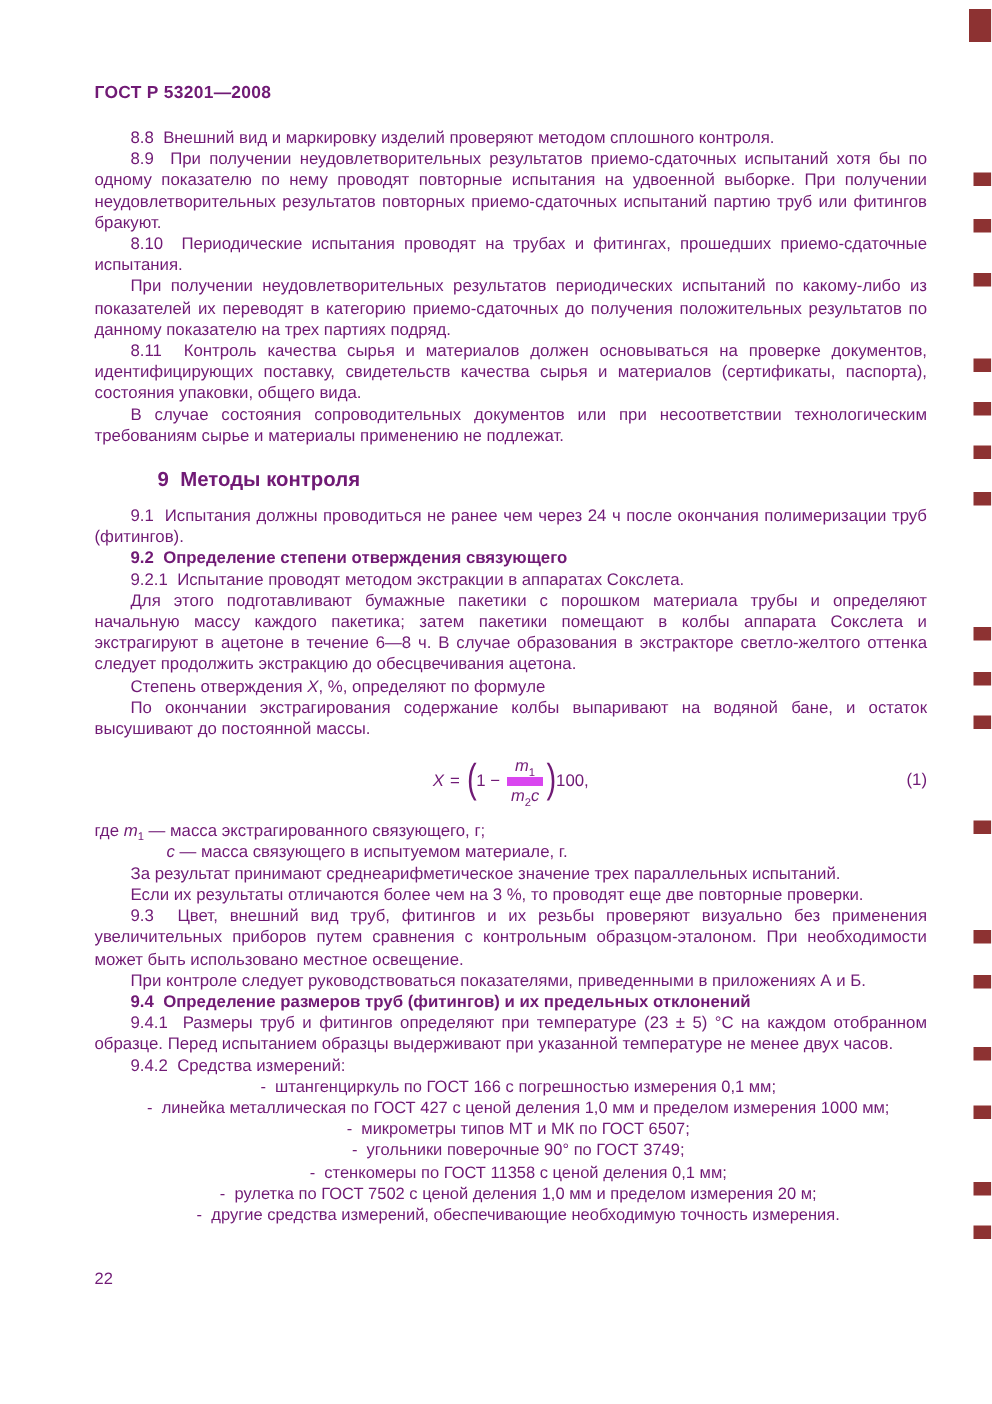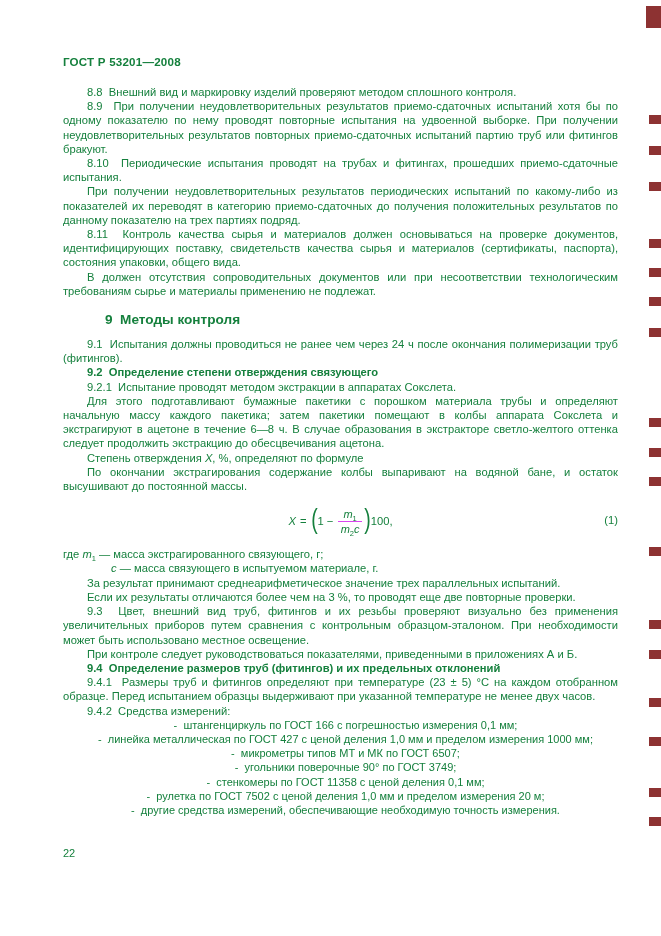--- a/index.html
+++ b/index.html
@@ -4,21 +4,21 @@
 <style>
   html, body { margin: 0; padding: 0; background: #ffffff; }
   .page {
     position: relative;
     width: 661px;
     height: 936px;
     background: #ffffff;
     box-sizing: border-box;
     padding: 55px 43px 0 63px;
     font-family: "Liberation Sans", sans-serif;
-    color: #15803d;
+    color: #701a75;
     overflow: hidden;
   }
   .doc-header {
     font-size: 11.6px;
     font-weight: bold;
     margin-bottom: 17px;
     letter-spacing: 0.2px;
   }
   .content { width: 555px; }
   .para {
@@ -73,38 +73,38 @@
     padding-bottom: 3px;
   }
   .frac {
     display: inline-flex;
     flex-direction: column;
     align-items: center;
     margin: 0 2px;
     line-height: 1.1;
     font-size: 11px;
   }
-  .frac .num { padding: 0 5px 1px; border-bottom: 1px solid #d946ef; }
+  .frac .num { padding: 0 5px 1px; border-bottom: 6px solid #d946ef; }
   .frac .den { padding-top: 1px; text-align: center; }
   .eq-number { position: absolute; right: 0; top: 11px; font-size: 11.2px; }
   .page-number { position: absolute; left: 63px; top: 847px; font-size: 11px; }
   .edge-mark { position: absolute; right: 0; }
 </style>
 </head>
 <body>
 
 <div class="page">
   <div class="doc-header">ГОСТ Р 53201—2008</div>
   <div class="content">
       <div class="para">8.8&nbsp;&nbsp;Внешний вид и маркировку изделий проверяют методом сплошного контроля.</div>
       <div class="para">8.9&nbsp;&nbsp;При получении неудовлетворительных результатов приемо-сдаточных испытаний хотя бы по одному показателю по нему проводят повторные испытания на удвоенной выборке. При получении неудовлетворительных результатов повторных приемо-сдаточных испытаний партию труб или фитингов бракуют.</div>
       <div class="para">8.10&nbsp;&nbsp;Периодические испытания проводят на трубах и фитингах, прошедших приемо-сдаточные испытания.</div>
       <div class="para">При получении неудовлетворительных результатов периодических испытаний по какому-либо из показателей их переводят в категорию приемо-сдаточных до получения положительных результатов по данному показателю на трех партиях подряд.</div>
       <div class="para">8.11&nbsp;&nbsp;Контроль качества сырья и материалов должен основываться на проверке документов, идентифицирующих поставку, свидетельств качества сырья и материалов (сертификаты, паспорта), состояния упаковки, общего вида.</div>
-      <div class="para">В должен отсутствия сопроводительных документов или при несоответствии технологическим требованиям сырье и материалы применению не подлежат.</div>
+      <div class="para">В случае состояния сопроводительных документов или при несоответствии технологическим требованиям сырье и материалы применению не подлежат.</div>
       <div class="heading1">9&nbsp;&nbsp;Методы контроля</div>
       <div class="para">9.1&nbsp;&nbsp;Испытания должны проводиться не ранее чем через 24 ч после окончания полимеризации труб (фитингов).</div>
       <div class="heading2">9.2&nbsp;&nbsp;Определение степени отверждения связующего</div>
       <div class="para">9.2.1&nbsp;&nbsp;Испытание проводят методом экстракции в аппаратах Сокслета.</div>
       <div class="para">Для этого подготавливают бумажные пакетики с порошком материала трубы и определяют начальную массу каждого пакетика; затем пакетики помещают в колбы аппарата Сокслета и экстрагируют в ацетоне в течение 6—8 ч. В случае образования в экстракторе светло-желтого оттенка следует продолжить экстракцию до обесцвечивания ацетона.</div>
       <div class="para"><span>Степень отверждения </span><i>X</i><span>, %, определяют по формуле</span></div>
       <div class="para">По окончании экстрагирования содержание колбы выпаривают на водяной бане, и остаток высушивают до постоянной массы.</div>
       <div class="formula-row">
         <span class="formula">
           <span class="f-var">X</span>

